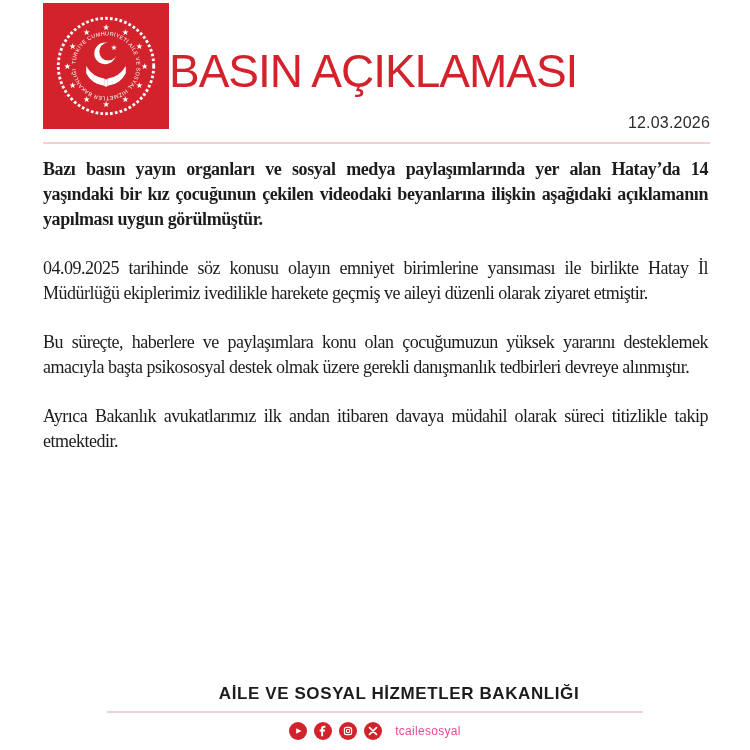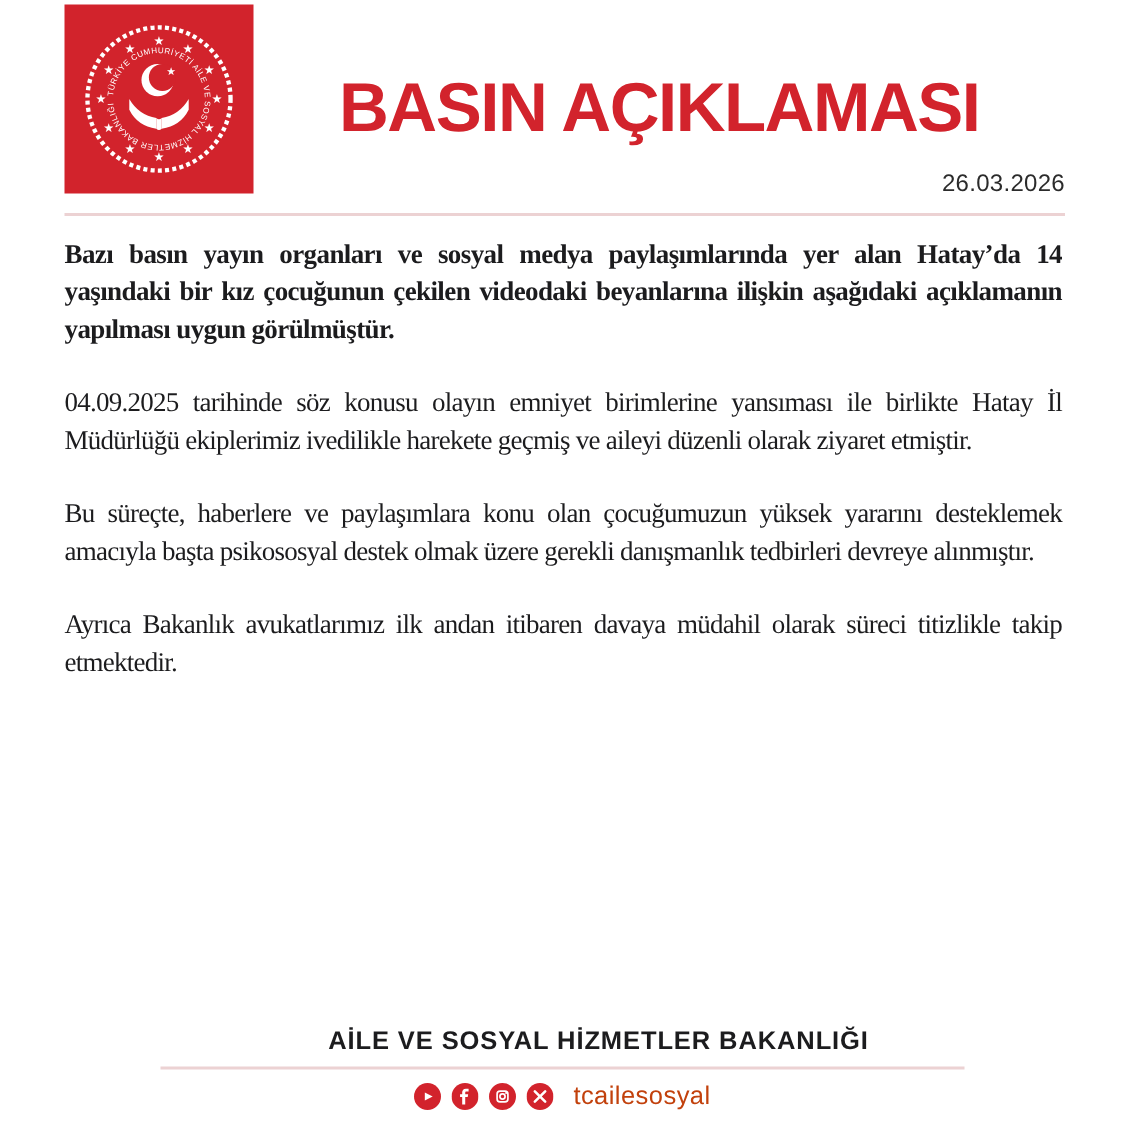--- a/index.html
+++ b/index.html
@@ -24,22 +24,22 @@
     background:var(--brand-red,#D2232C);
     display:flex; align-items:center; justify-content:center;
   }
   .logo-block svg { width:108px; height:108px; display:block; }
 
   .header-right {
     position:absolute; left:169px; right:40px; top:0; height:140px;
   }
   .press-title {
     position:absolute; left:0; right:0; top:44px;
-    text-align:center;
-    font-size:46px; font-weight:bold; letter-spacing:-1px;
+    text-align:left;
+    font-size:46px; font-weight:normal; letter-spacing:-1px;
     color:var(--brand-red,#D2232C);
     white-space:nowrap;
   }
   .date {
     position:absolute; right:0; bottom:8px;
     font-size:16px; color:#2b2b2b; font-weight:500;
     letter-spacing:0.2px;
   }
   .header-divider {
     position:absolute; top:142px; left:43px; width:667px;
@@ -74,21 +74,21 @@
   }
   .social-row {
     margin-top:7px;
     display:flex; align-items:center; justify-content:center; gap:7px;
     height:22px;
   }
   .social-icon { width:18px; height:18px; display:inline-block; cursor:pointer; }
   .social-icon svg { width:18px; height:18px; display:block; }
   .social-handle {
     margin-left:6px;
-    font-size:17px; color:#c2410c; letter-spacing:0.3px;
+    font-size:12px; color:#ec4899; letter-spacing:0.3px;
   }
 </style>
 </head>
 <body>
 
 <div class="page">
 
   <div class="header">
 
     <div class="logo-block">
@@ -127,21 +127,21 @@
         <g>
           <path d="M38,60 Q45,72 58,74 L58,82 Q44,80 38,68 Z" fill="#ffffff"></path>
           <path d="M82,60 Q75,72 62,74 L62,82 Q76,80 82,68 Z" fill="#ffffff"></path>
           <path d="M58,74 Q60,76 62,74 L62,82 Q60,84 58,82 Z" fill="#ffffff"></path>
         </g>
       </svg>
     </div>
 
     <div class="header-right">
       <div class="press-title">BASIN AÇIKLAMASI</div>
-      <div class="date">26.03.2026</div>
+      <div class="date">12.03.2026</div>
     </div>
   </div>
   <hr class="header-divider">
 
   <div class="main">
     <p class="lead">Bazı basın yayın organları ve sosyal medya paylaşımlarında yer alan Hatay’da 14 yaşındaki bir kız çocuğunun çekilen videodaki beyanlarına ilişkin aşağıdaki açıklamanın yapılması uygun görülmüştür.</p>
     <p>04.09.2025 tarihinde söz konusu olayın emniyet birimlerine yansıması ile birlikte Hatay İl Müdürlüğü ekiplerimiz ivedilikle harekete geçmiş ve aileyi düzenli olarak ziyaret etmiştir.</p>
     <p>Bu süreçte, haberlere ve paylaşımlara konu olan çocuğumuzun yüksek yararını desteklemek amacıyla başta psikososyal destek olmak üzere gerekli danışmanlık tedbirleri devreye alınmıştır.</p>
     <p>Ayrıca Bakanlık avukatlarımız ilk andan itibaren davaya müdahil olarak süreci titizlikle takip etmektedir.</p>
   </div>

